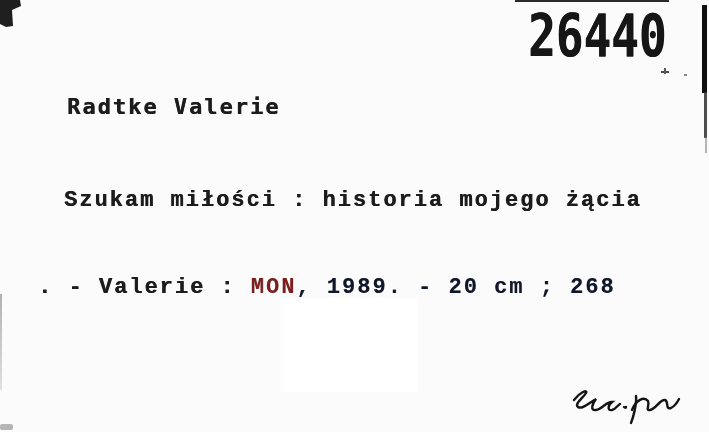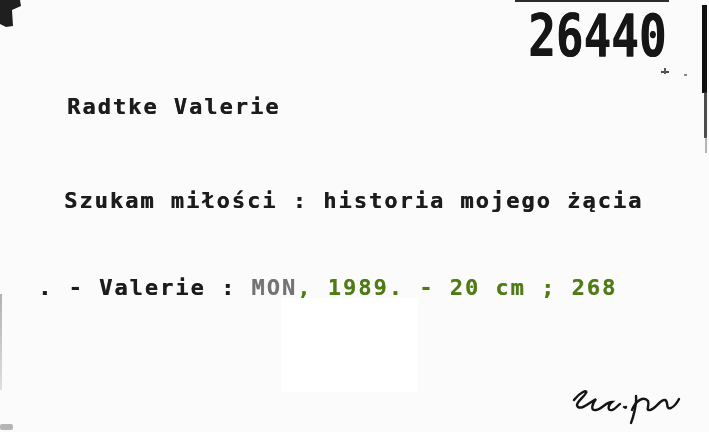--- a/index.html
+++ b/index.html
@@ -20,24 +20,24 @@
            color:#161616; text-shadow:0.5px 0 0 #161616; }
 
   
   .heading { position:absolute; left:38px; top:94px;
              font-size:22px; font-weight:bold; letter-spacing:2px;
              color:#1c1c1c; text-shadow:0.4px 0.3px 0 #2a2a2a;margin-left:29px; }
   .body-block { position:absolute; left:38px; top:128px; width:650px;
                 font-size:22px; font-weight:bold; letter-spacing:2px;
                 line-height:29px; color:#1c1c1c;
                 text-shadow:0.4px 0.3px 0 #2a2a2a; white-space:pre; }
-  .line { height:29px; }
+  .line { height:29px;font-family:Liberation Mono, monospace; }
   .line.indent { padding-left:26px; }
-  .pub   { color:#737373; text-shadow:0.3px 0.2px 0 #aaaaaa;margin-top:20px; }
-  .faded { color:#4d7c0f; text-shadow:0.3px 0.2px 0 #9a9a9a; }
+  .pub   { color:#7f1d1d; text-shadow:0.3px 0.2px 0 #aaaaaa;margin-top:20px; }
+  .faded { color:#0f172a; text-shadow:0.3px 0.2px 0 #9a9a9a; }
 
   
   .corner-blob { position:absolute; left:0; top:0; width:21px; height:27px; background:#1f1f1f;
                  clip-path:polygon(0 0,20px 0,21px 6px,12px 10px,13px 26px,6px 27px,0 24px); }
   .top-line  { position:absolute; left:515px; top:0; width:154px; height:2px; background:#1a1a1a; opacity:.92; }
   .right-bar { position:absolute; left:702px; top:5px; width:5px; height:88px; background:#101010; }
   .right-bar-2 { position:absolute; left:704px; top:92px; width:3px; height:46px; background:#2e2e2e; opacity:.85; }
   .right-bar-3 { position:absolute; left:705px; top:137px; width:2px; height:16px; background:#7a7a7a; opacity:.55; }
   .speck-1 { position:absolute; left:661px; top:71px; width:8px; height:2px; background:#4a4a4a; }
   .speck-1b{ position:absolute; left:664px; top:68px; width:2px; height:6px; background:#5a5a5a; }

